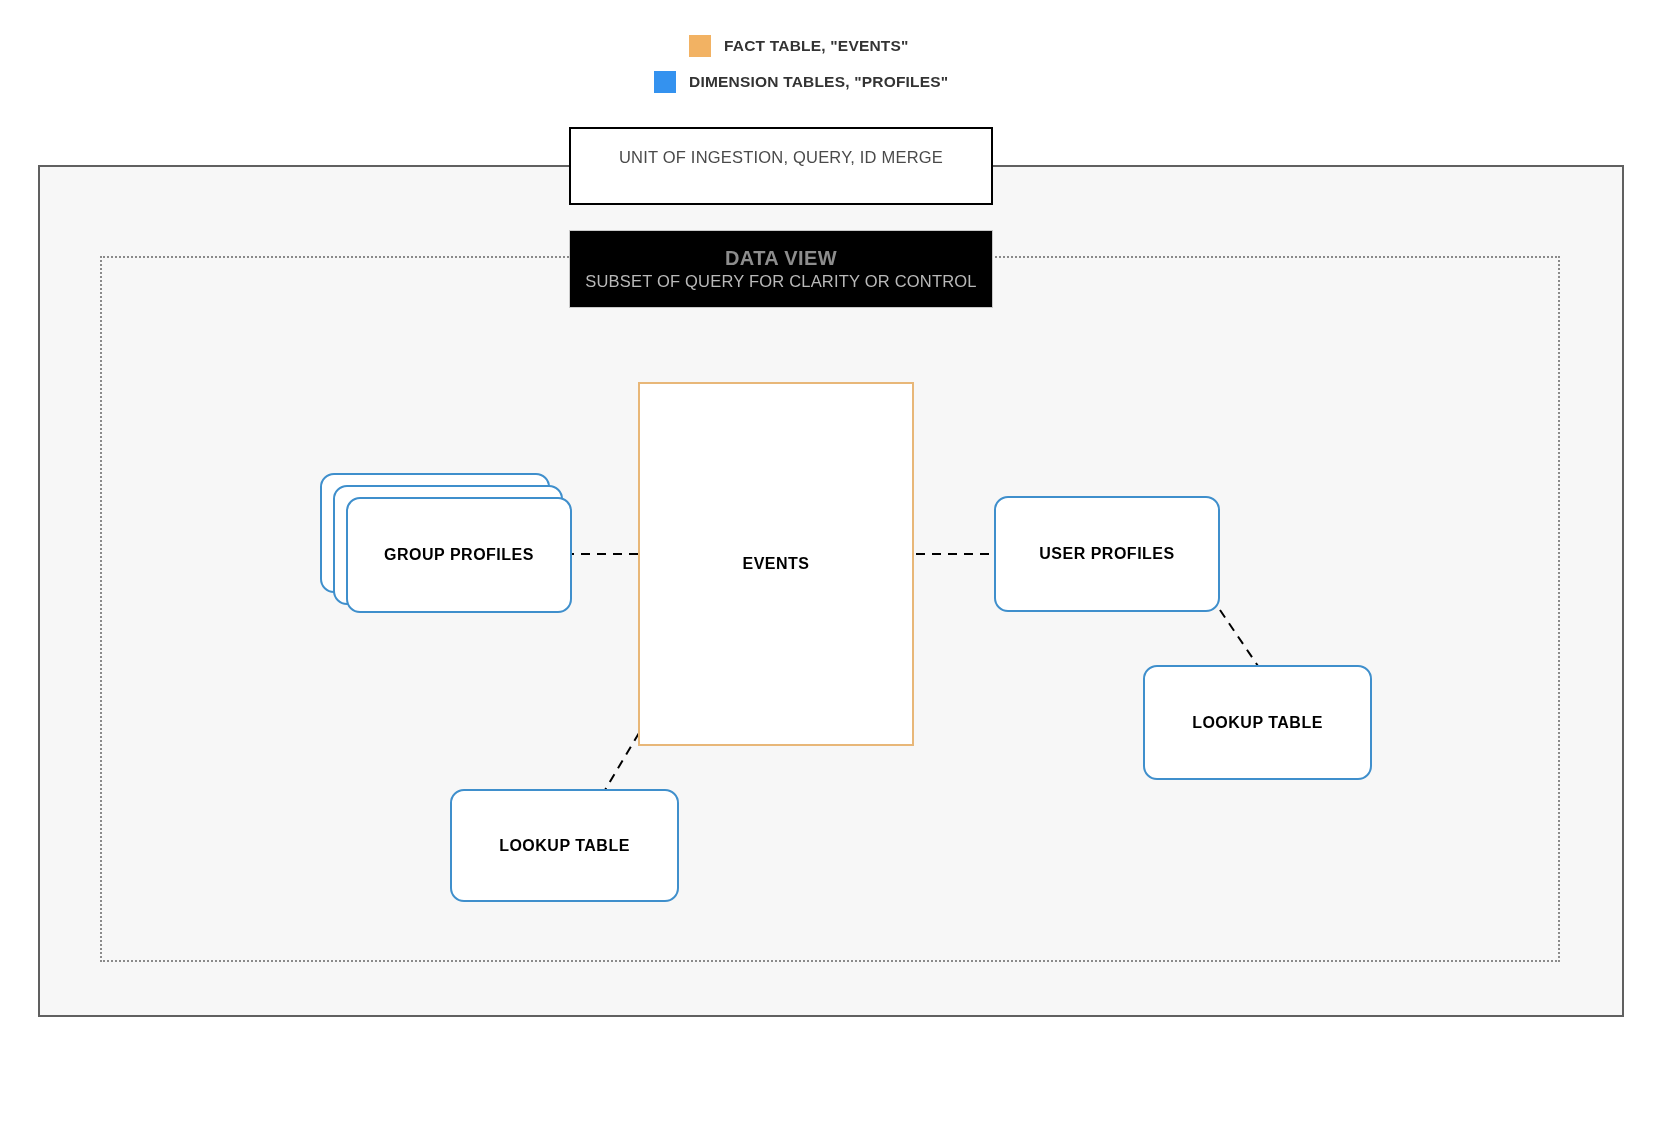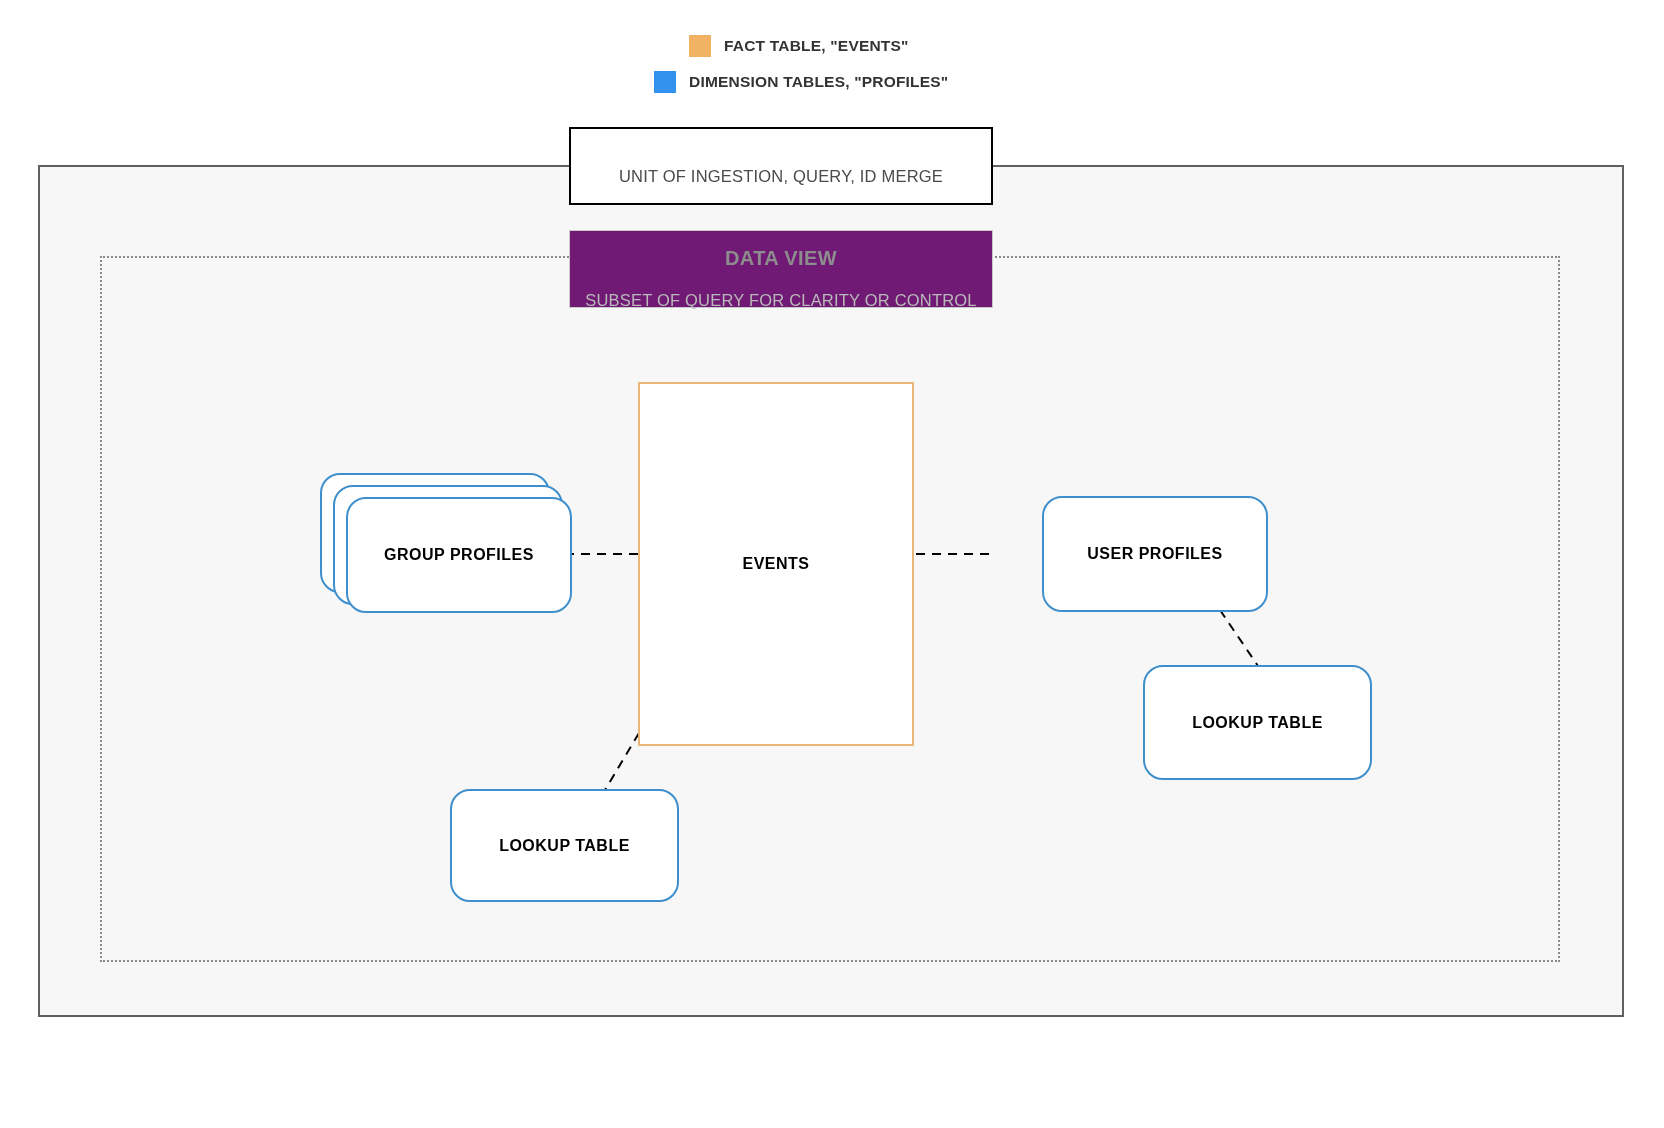--- a/index.html
+++ b/index.html
@@ -87,30 +87,30 @@
     width: 424px;
     height: 78px;
     border: 2px solid #000000;
   }
   .hdr-dataview {
     left: 569px;
     top: 230px;
     width: 424px;
     height: 78px;
     border: 1px solid #c9c9c9;
-    background: #701a75;
+    background: #000000;
     padding-top: 16px;
   }
   .hdr-title {
     font-size: 20px;
     font-weight: bold;
     letter-spacing: 0.4px;
   }
   .hdr-sub {
-    margin-top: 21px;
+    margin-top: 2px;
     font-size: 16.5px;
     letter-spacing: 0.2px;
   }
   .hdr-project .hdr-title { color: #000000; }
   .hdr-project .hdr-sub   { color: #4a4a4a; }
   .hdr-dataview .hdr-title { color: #8d8d8d; }
   .hdr-dataview .hdr-sub   { color: #b9b9b9; }
 
   
   .node {
@@ -133,28 +133,27 @@
     left: 638px;
     top: 370px;
     width: 276px;
     height: 364px;
     border: 2px solid #e8b778;
     margin-top: 12px;
   }
 
   .card {
     border: 2px solid #3f8fcc;
-    border-radius: 20px;
+    border-radius: 14px;
   }
   .node-user-profiles {
     left: 994px;
     top: 496px;
     width: 226px;
     height: 116px;
-    margin-left: 48px;
   }
   .node-lookup-right {
     left: 1143px;
     top: 665px;
     width: 229px;
     height: 115px;
   }
   .node-lookup-left {
     left: 450px;
     top: 789px;

